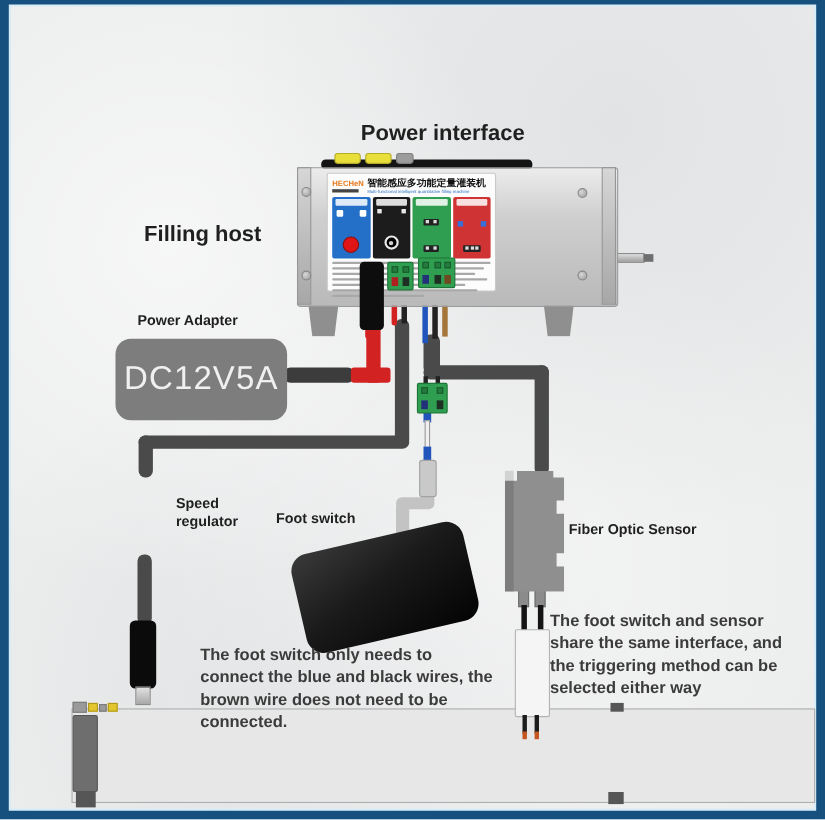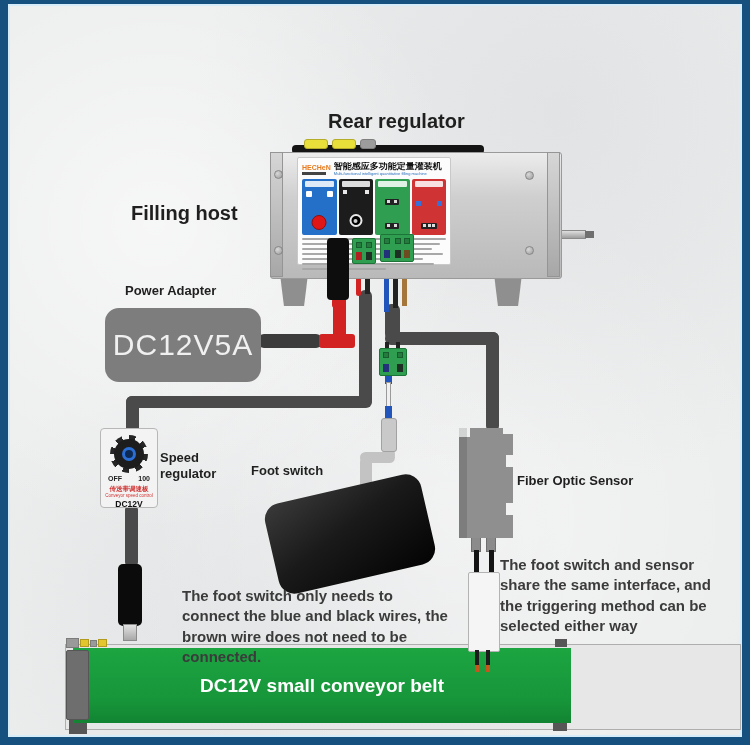--- a/index.html
+++ b/index.html
@@ -233,33 +233,20 @@
     <div class="scr" style="left:3px;"></div>
       <div class="scr" style="right:3px;"></div>
     <div class="slot" style="left:3px;background:#23307a;"></div>
       <div class="slot" style="right:3px;"></div>
   </div>
 
   <div class="abs adapter">
     <span>DC12V5A</span>
   </div>
 
-  <div class="abs reg-card">
-    <div class="gear">
-      <div class="gear-inner"></div>
-      <div class="gear-ring"></div>
-    </div>
-    <div class="reg-row">
-      <span>OFF</span>
-      <span>100</span>
-    </div>
-    <div class="reg-cn">传送带调速板</div>
-    <div class="reg-en">Conveyor speed control</div>
-    <div class="reg-v">DC12V</div>
-  </div>
   <div class="abs plug2"></div>
   <div class="abs plug2-tip"></div>
 
   <div class="abs pedal"></div>
 
   <div class="abs sensor-body"></div>
   <div class="abs sensor-shade"></div>
   <div class="abs stub" style="left:463px;top:532px;"></div>
   <div class="abs stub" style="left:478px;top:532px;"></div>
   <div class="abs fiber" style="left:466px;top:546px;"></div>
@@ -267,30 +254,27 @@
   <div class="abs sensor-conn"></div>
   <div class="abs pin" style="left:467px;top:646px;"></div>
   <div class="abs pin" style="left:478px;top:646px;"></div>
   <div class="abs pin-tip" style="left:467px;top:661px;"></div>
   <div class="abs pin-tip" style="left:478px;top:661px;"></div>
 
   <div class="abs belt-frame"></div>
   <div class="abs leg" style="left:61px;top:716px;width:18px;height:14px;"></div>
   <div class="abs leg" style="left:545px;top:716px;width:14px;height:11px;"></div>
   <div class="abs leg" style="left:547px;top:635px;width:12px;height:8px;"></div>
-  <div class="abs belt-green">
-    <span>DC12V small conveyor belt</span>
-  </div>
   <div class="abs roller"></div>
   <div class="abs clampG" style="left:58px;top:634px;width:13px;height:10px;"></div>
   <div class="abs clampY" style="left:72px;top:635px;width:9px;height:8px;"></div>
   <div class="abs clampG" style="left:82px;top:636px;width:7px;height:7px;"></div>
   <div class="abs clampY" style="left:90px;top:635px;width:9px;height:8px;"></div>
 
-  <div class="abs lbl" style="left:320px;top:106px;font-size:20px;">Rear regulator</div>
+  <div class="abs lbl" style="left:320px;top:106px;font-size:20px;">Power interface</div>
   <div class="abs lbl" style="left:123px;top:198px;font-size:20px;">Filling host</div>
   <div class="abs lbl" style="left:117px;top:279px;">Power Adapter</div>
   <div class="abs lbl" style="left:152px;top:446px;width:96px;white-space:normal;line-height:1.25;">Speed regulator</div>
   <div class="abs lbl" style="left:243px;top:459px;">Foot switch</div>
   <div class="abs lbl" style="left:509px;top:469px;">Fiber Optic Sensor</div>
 
   <div class="abs note" style="left:492px;top:551px;width:228px;">The foot switch and sensor share the same interface, and the triggering method can be selected either way</div>
   <div class="abs note" style="left:174px;top:582px;width:268px;">The foot switch only needs to connect the blue and black wires, the brown wire does not need to be connected.</div>
 
 </div>

